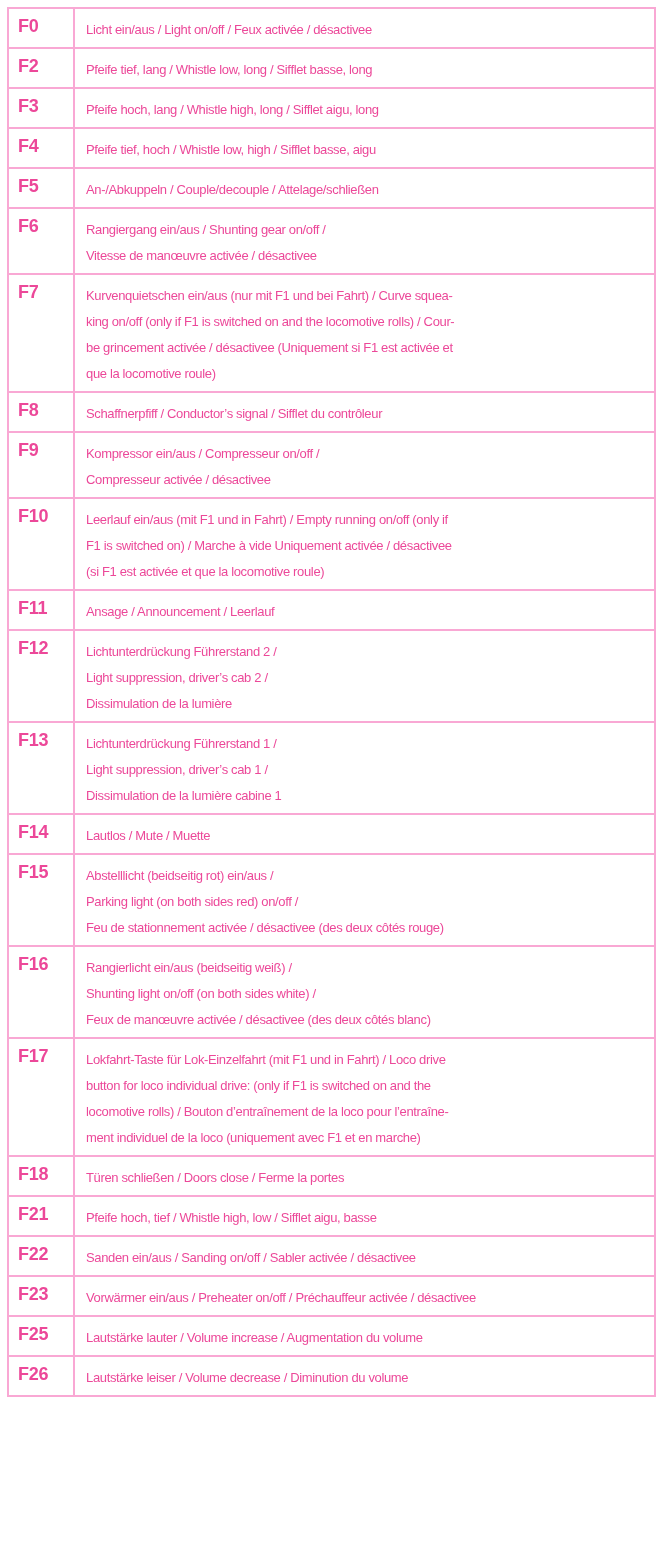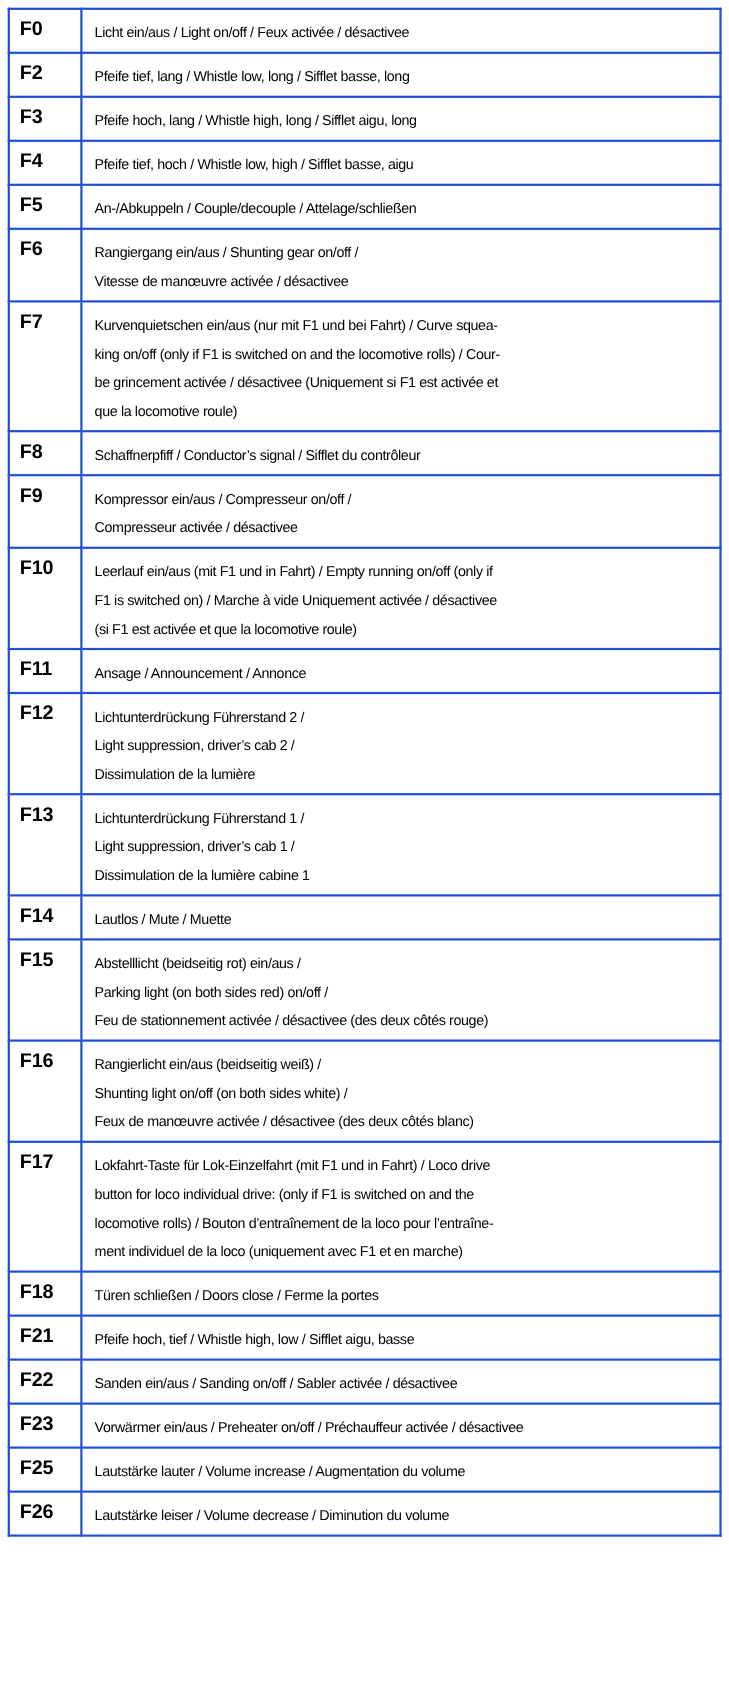--- a/index.html
+++ b/index.html
@@ -13,23 +13,23 @@
   }
   .page {
     padding: 7px 6px 7px 7px;
   }
   table.fn-table {
     border-collapse: collapse;
     width: 649px;
     table-layout: fixed;
   }
   table.fn-table td {
-    border: 2px solid #1d4ed8;
+    border: 2px solid #f9a8d4;
     vertical-align: top;
-    color: #000000;
+    color: #ec4899;
   }
   td.code-cell {
     width: 53px;
     font-weight: bold;
     font-size: 18px;
     line-height: 26px;
     padding: 4px 2px 4px 9px;
     letter-spacing: -0.2px;
     white-space: nowrap;
   }
@@ -102,21 +102,21 @@
 
   <tr>
     <td class="code-cell">F10</td>
     <td class="desc-cell">Leerlauf ein/aus (mit F1 und in Fahrt) / Empty running on/off (only if
 F1 is switched on) / Marche à vide Uniquement activée / désactivee
 (si F1 est activée et que la locomotive roule)</td>
   </tr>
 
   <tr>
     <td class="code-cell">F11</td>
-    <td class="desc-cell">Ansage / Announcement / Annonce</td>
+    <td class="desc-cell">Ansage / Announcement / Leerlauf</td>
   </tr>
 
   <tr>
     <td class="code-cell">F12</td>
     <td class="desc-cell">Lichtunterdrückung Führerstand 2 /
 Light suppression, driver’s cab 2 /
 Dissimulation de la lumière</td>
   </tr>
 
   <tr>

